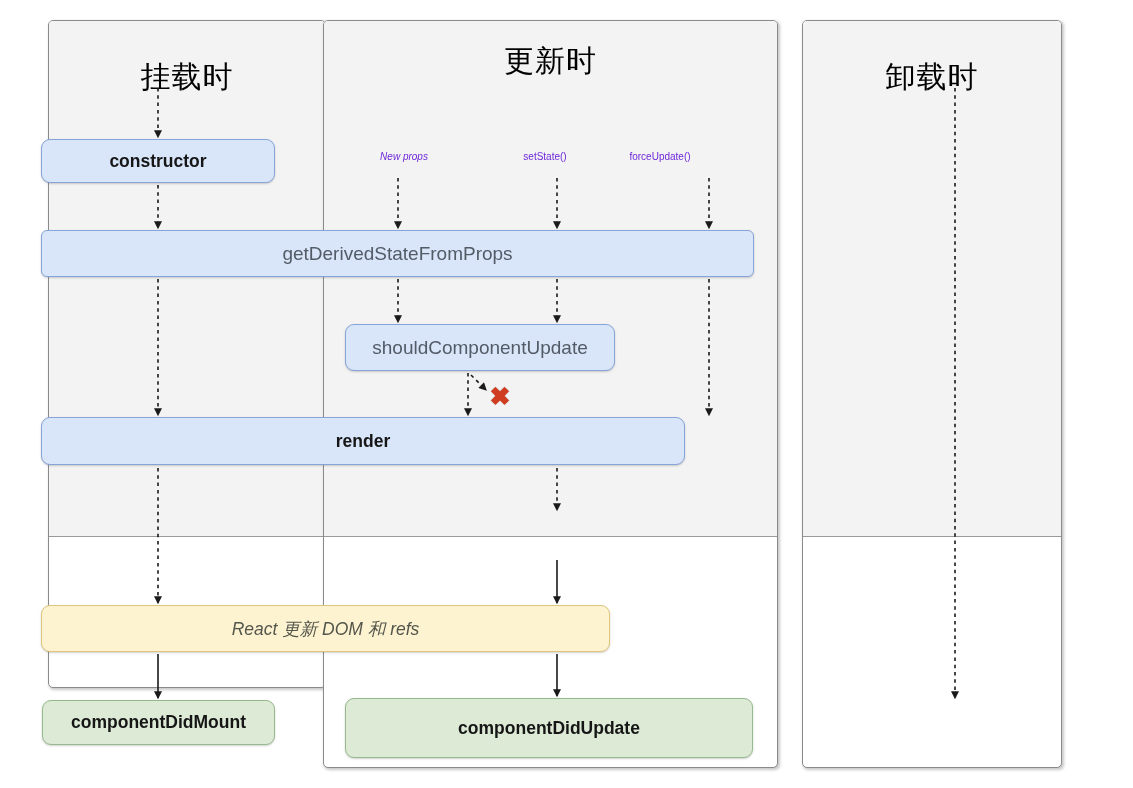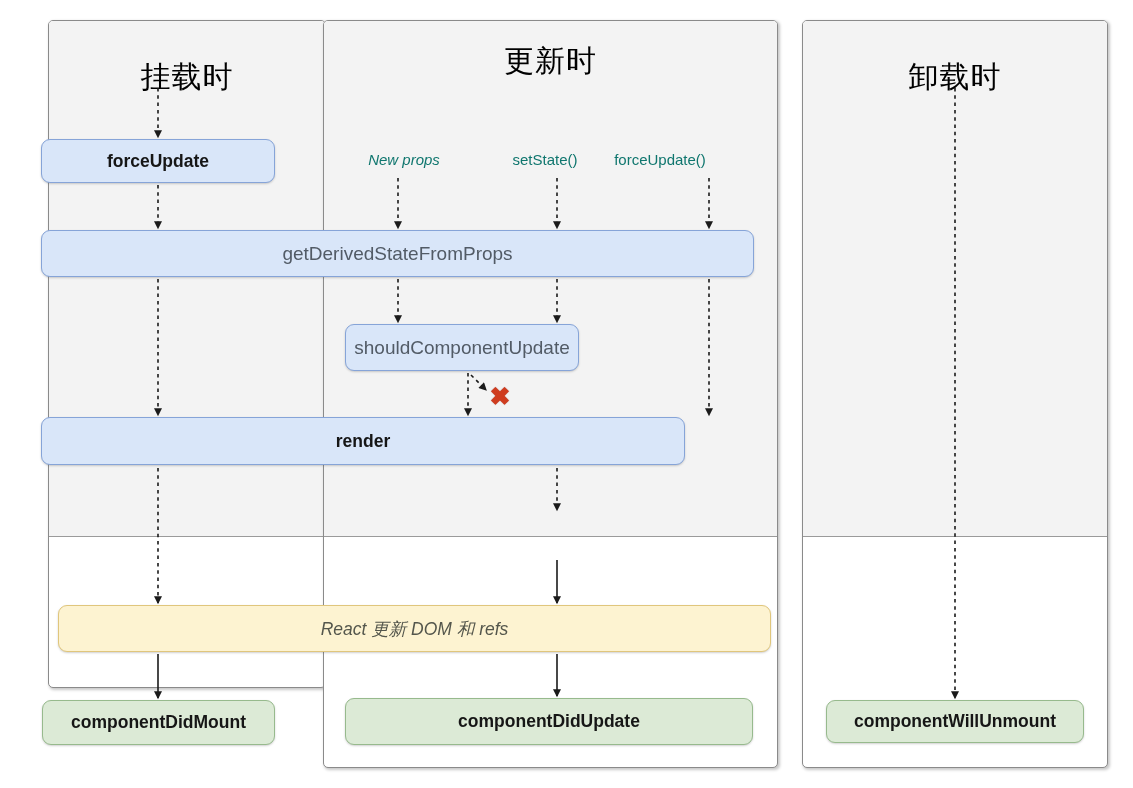--- a/index.html
+++ b/index.html
@@ -27,42 +27,42 @@
   }
   .node.blue{background:var(--blue-fill);border-color:var(--blue-border);}
   .node.yellow{background:var(--yellow-fill);border-color:var(--yellow-border);}
   .node.green{background:var(--green-fill);border-color:var(--green-border);}
   .node .lbl{font-size:17.5px;}
   .node.bold .lbl{font-weight:bold;color:#161616;}
   .node.muted .lbl{font-size:19px;color:#525b66;}
   .node.italic .lbl{font-style:italic;color:#54564c;font-size:17.5px;}
   .trigger{
     position:absolute;transform:translateX(-50%);white-space:nowrap;
-    font-size:15px;color:#0f766e;
+    font-size:10px;color:#6d28d9;
   }
   .trigger.italic{font-style:italic;}
   .reject{
     position:absolute;transform:translate(-50%,-50%);
     font-size:25px;font-weight:bold;color:var(--reject);line-height:1;
     text-shadow:0 0 1px rgba(120,20,0,0.6);
   }
 </style>
 </head>
 <body>
 
 <div id="canvas" style="width: 1133px; height: 788px;">
     <div class="panel" style="left: 20px; top: 20px; width: 278px; height: 668px; margin-left: 28px;">
       <div class="gray-zone" style="height: 515px;"></div>
       <div class="col-title" style="top: 36px;">挂载时</div>
     </div>
     <div class="panel" style="left: 323px; top: 20px; width: 455px; height: 748px;">
       <div class="gray-zone" style="height: 515px;"></div>
       <div class="col-title" style="top: 20px;">更新时</div>
     </div>
-    <div class="panel" style="left: 802px; top: 20px; width: 306px; height: 748px;">
+    <div class="panel" style="left: 802px; top: 20px; width: 260px; height: 748px;">
       <div class="gray-zone" style="height: 515px;"></div>
       <div class="col-title" style="top: 36px;">卸载时</div>
     </div>
     <svg id="arrow-layer" width="1133" height="788">
       <defs>
         <marker id="ah" viewBox="0 0 10 10" refX="8.5" refY="5" markerWidth="9" markerHeight="8" orient="auto-start-reverse" markerUnits="userSpaceOnUse">
           <path d="M0,0 L10,5 L0,10 z" fill="#1a1a1a"></path>
         </marker>
       </defs>
       <line x1="158" y1="88" x2="158" y2="137" stroke="#1a1a1a" stroke-width="1.6" stroke-dasharray="3.5 3.8" marker-end="url(#ah)"></line>
@@ -77,40 +77,37 @@
       <line x1="557" y1="279" x2="557" y2="322" stroke="#1a1a1a" stroke-width="1.6" stroke-dasharray="3.5 3.8" marker-end="url(#ah)"></line>
       <line x1="709" y1="279" x2="709" y2="415" stroke="#1a1a1a" stroke-width="1.6" stroke-dasharray="3.5 3.8" marker-end="url(#ah)"></line>
       <line x1="468" y1="373" x2="468" y2="415" stroke="#1a1a1a" stroke-width="1.6" stroke-dasharray="3.5 3.8" marker-end="url(#ah)"></line>
       <line x1="471" y1="375" x2="486" y2="390" stroke="#1a1a1a" stroke-width="1.6" stroke-dasharray="3.5 3.8" marker-end="url(#ah)"></line>
       <line x1="557" y1="468" x2="557" y2="510" stroke="#1a1a1a" stroke-width="1.6" stroke-dasharray="3.5 3.8" marker-end="url(#ah)"></line>
       <line x1="557" y1="560" x2="557" y2="603" stroke="#1a1a1a" stroke-width="1.6" marker-end="url(#ah)"></line>
       <line x1="557" y1="654" x2="557" y2="696" stroke="#1a1a1a" stroke-width="1.6" marker-end="url(#ah)"></line>
       <line x1="955" y1="88" x2="955" y2="698" stroke="#1a1a1a" stroke-width="1.6" stroke-dasharray="3.5 3.8" marker-end="url(#ah)"></line>
     </svg>
     <div class="node blue bold" style="left: 41px; top: 139px; width: 234px; height: 44px;">
-      <span class="lbl">forceUpdate</span>
+      <span class="lbl">constructor</span>
     </div>
-    <div class="node blue muted" style="left: 41px; top: 230px; width: 713px; height: 47px;">
+    <div class="node blue muted" style="left: 41px; top: 230px; width: 713px; height: 47px; border-radius: 6px;">
       <span class="lbl">getDerivedStateFromProps</span>
     </div>
-    <div class="node blue muted" style="left: 345px; top: 324px; width: 234px; height: 47px;">
+    <div class="node blue muted" style="left: 345px; top: 324px; width: 270px; height: 47px;">
       <span class="lbl">shouldComponentUpdate</span>
     </div>
     <div class="node blue bold" style="left: 41px; top: 417px; width: 644px; height: 48px;">
       <span class="lbl">render</span>
     </div>
-    <div class="node yellow italic" style="left: 58px; top: 605px; width: 713px; height: 47px;">
+    <div class="node yellow italic" style="left: 41px; top: 605px; width: 569px; height: 47px;">
       <span class="lbl">React 更新 DOM 和 refs</span>
     </div>
     <div class="node green bold" style="left: 42px; top: 700px; width: 233px; height: 45px; justify-content: center;">
       <span class="lbl">componentDidMount</span>
     </div>
-    <div class="node green bold" style="left: 345px; top: 698px; width: 408px; height: 47px;">
+    <div class="node green bold" style="left: 345px; top: 698px; width: 408px; height: 60px;">
       <span class="lbl">componentDidUpdate</span>
-    </div>
-    <div class="node green bold" style="left: 826px; top: 700px; width: 258px; height: 43px;">
-      <span class="lbl">componentWillUnmount</span>
     </div>
     <div class="trigger italic" style="left: 404px; top: 151px;">New props</div>
     <div class="trigger" style="left: 545px; top: 151px; text-align: center;">setState()</div>
     <div class="trigger" style="left: 660px; top: 151px; text-align: right;">forceUpdate()</div>
     <div class="reject" style="left: 500px; top: 396px;">✖</div>
   </div>
 
 </body></html>

